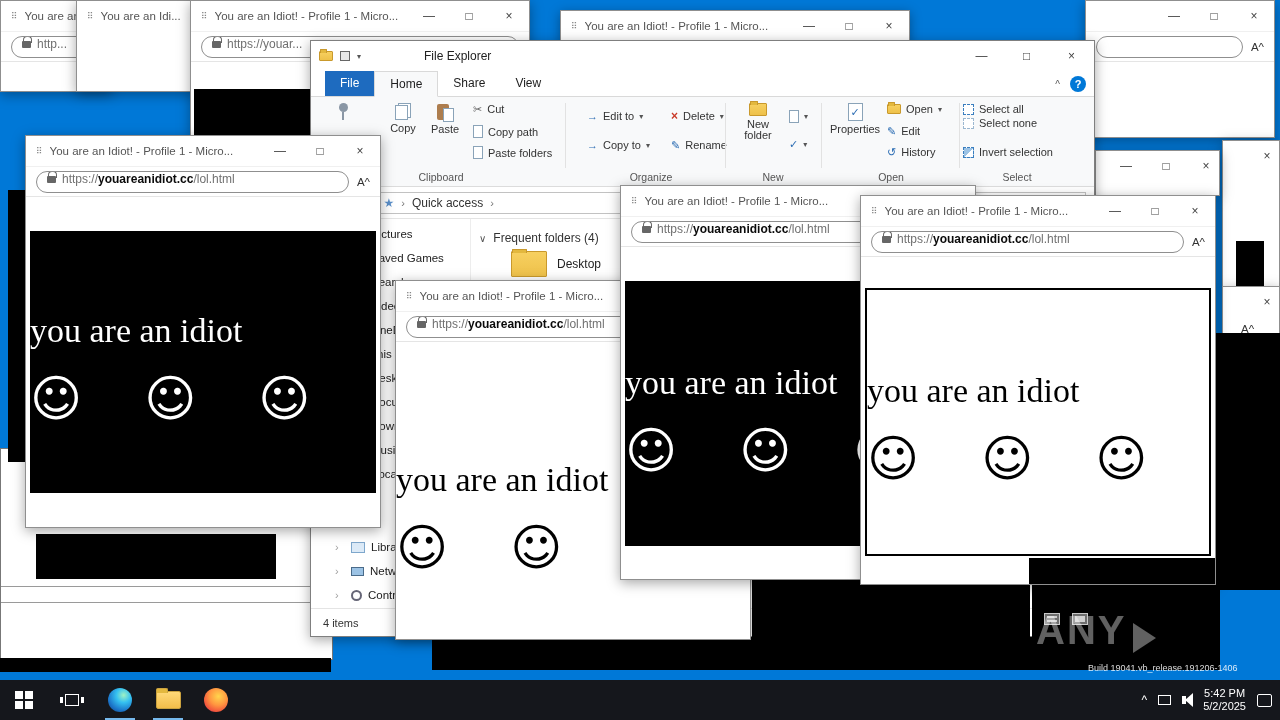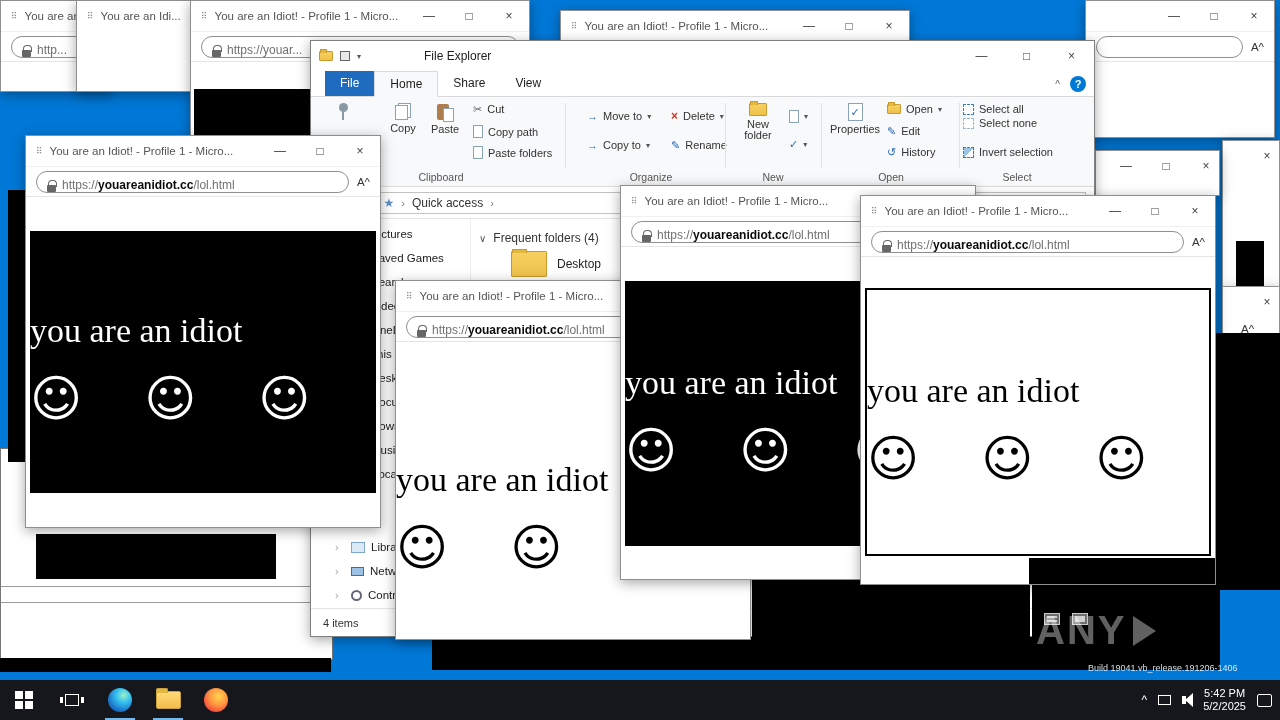--- a/index.html
+++ b/index.html
@@ -10,21 +10,21 @@
 
   
   .w{position:absolute;background:#fff;border:1px solid #8f8f8f;box-shadow:0 3px 12px rgba(0,0,0,.35)}
   .tb{height:30px;display:flex;align-items:center;background:#fff;padding-left:10px;overflow:hidden}
   .fav{font-size:9px;color:#888;margin-right:7px;flex:none}
   .wt{font-size:11.5px;color:#555;white-space:nowrap;overflow:hidden}
   .ctls{margin-left:auto;display:flex;height:100%;flex:none}
   .ctl{width:40px;display:flex;align-items:center;justify-content:center;font-size:12px;color:#444}
   .ctl.mini{width:24px}
   .ab{height:31px;display:flex;align-items:center;background:#fff;border-bottom:1px solid #e5e5e5;border-top:1px solid #f0f0f0;padding:0 10px;gap:8px}
-  .pill{flex:1;height:22px;border:1px solid #8f8f8f;border-radius:12px;display:flex;align-items:flex-end;padding:0 10px;gap:6px;background:#fff;min-width:0;overflow:hidden}
+  .pill{flex:1;height:22px;border:1px solid #8f8f8f;border-radius:12px;display:flex;align-items:flex-start;padding:0 10px;gap:6px;background:#fff;min-width:0;overflow:hidden}
   .url{white-space:nowrap;overflow:hidden;color:#707070;font-size:12px}
   .url b{color:#0b0b0b;font-weight:700}
   .dim{color:#707070}
   .lock{width:9px;height:7px;background:#666;position:relative;border-radius:1px;flex:none;margin-top:4px}
   .lock:before{content:"";position:absolute;left:1px;top:-5px;width:7px;height:6px;border:1.5px solid #666;border-bottom:none;border-radius:4px 4px 0 0}
   .ra{font-size:11.5px;color:#333;flex:none}
   .pg{position:absolute;left:0;right:0;top:62px;bottom:0;background:#fff;overflow:hidden}
   .idiot{position:absolute;display:flex;flex-direction:column;align-items:flex-start;justify-content:center;gap:24px;padding-top:12px}
   .idiot.dark{background:#000;color:#fff}
   .idiot.lite{background:#fff;color:#000}
@@ -114,21 +114,21 @@
   .fold-tb:before{content:"";position:absolute;left:-1px;top:-4px;width:10px;height:4px;background:#e3b83e;border:1px solid #caa23f;border-bottom:none;border-radius:2px 2px 0 0}
   .tray{margin-left:auto;display:flex;align-items:center;gap:11px;padding-right:8px;color:#fff}
   .tray-up{font-size:12px;color:#fff}
   .tray-net{width:13px;height:10px;border:1.5px solid #fff}
   .tray-vol{position:relative;width:4px;height:8px;background:#fff;margin-right:6px}
   .tray-vol:before{content:"";position:absolute;left:3px;top:-3px;border-top:7px solid transparent;border-bottom:7px solid transparent;border-right:8px solid #fff}
   .clock{font-size:11px;line-height:13px;text-align:center}
   .ac{width:15px;height:13px;border:1.5px solid #fff;border-radius:2px}
 
   
-  #watermark{position:absolute;left:1036px;top:608px;display:flex;align-items:center;gap:7px;z-index:20;
+  #watermark{position:absolute;left:1036px;top:608px;display:flex;align-items:flex-end;gap:7px;z-index:20;
     color:rgba(255,255,255,.38);font-weight:bold;font-size:40px;letter-spacing:2px}
   .wm-play{width:0;height:0;border-left:23px solid rgba(255,255,255,.38);border-top:15px solid transparent;border-bottom:15px solid transparent}
   #buildtag{position:absolute;left:1088px;top:663px;font-size:9px;color:rgba(255,255,255,.85);z-index:20;white-space:nowrap}
 </style>
 </head>
 <body>
 
 <div id="desktop"></div>
 
 <div class="w" style="left:0;top:0;width:112px;height:92px;z-index:1">
@@ -286,21 +286,21 @@
         <span class="ic-page"></span>
         <span>Copy path</span>
       </div>
     <div class="rb-sm" style="left:162px;top:49px">
         <span class="ic-page"></span>
         <span>Paste folders</span>
       </div>
     <div class="rb-sep" style="left:254px"></div>
     <div class="rb-sm" style="left:276px;top:13px">
         <span class="bl">→</span>
-        <span>Move to</span>
+        <span>Edit to</span>
         <span class="cv">▾</span>
       </div>
     <div class="rb-sm" style="left:276px;top:42px">
         <span class="bl">→</span>
         <span>Copy to</span>
         <span class="cv">▾</span>
       </div>
     <div class="rb-sm" style="left:360px;top:13px">
         <span class="rd">×</span>
         <span>Delete</span>

